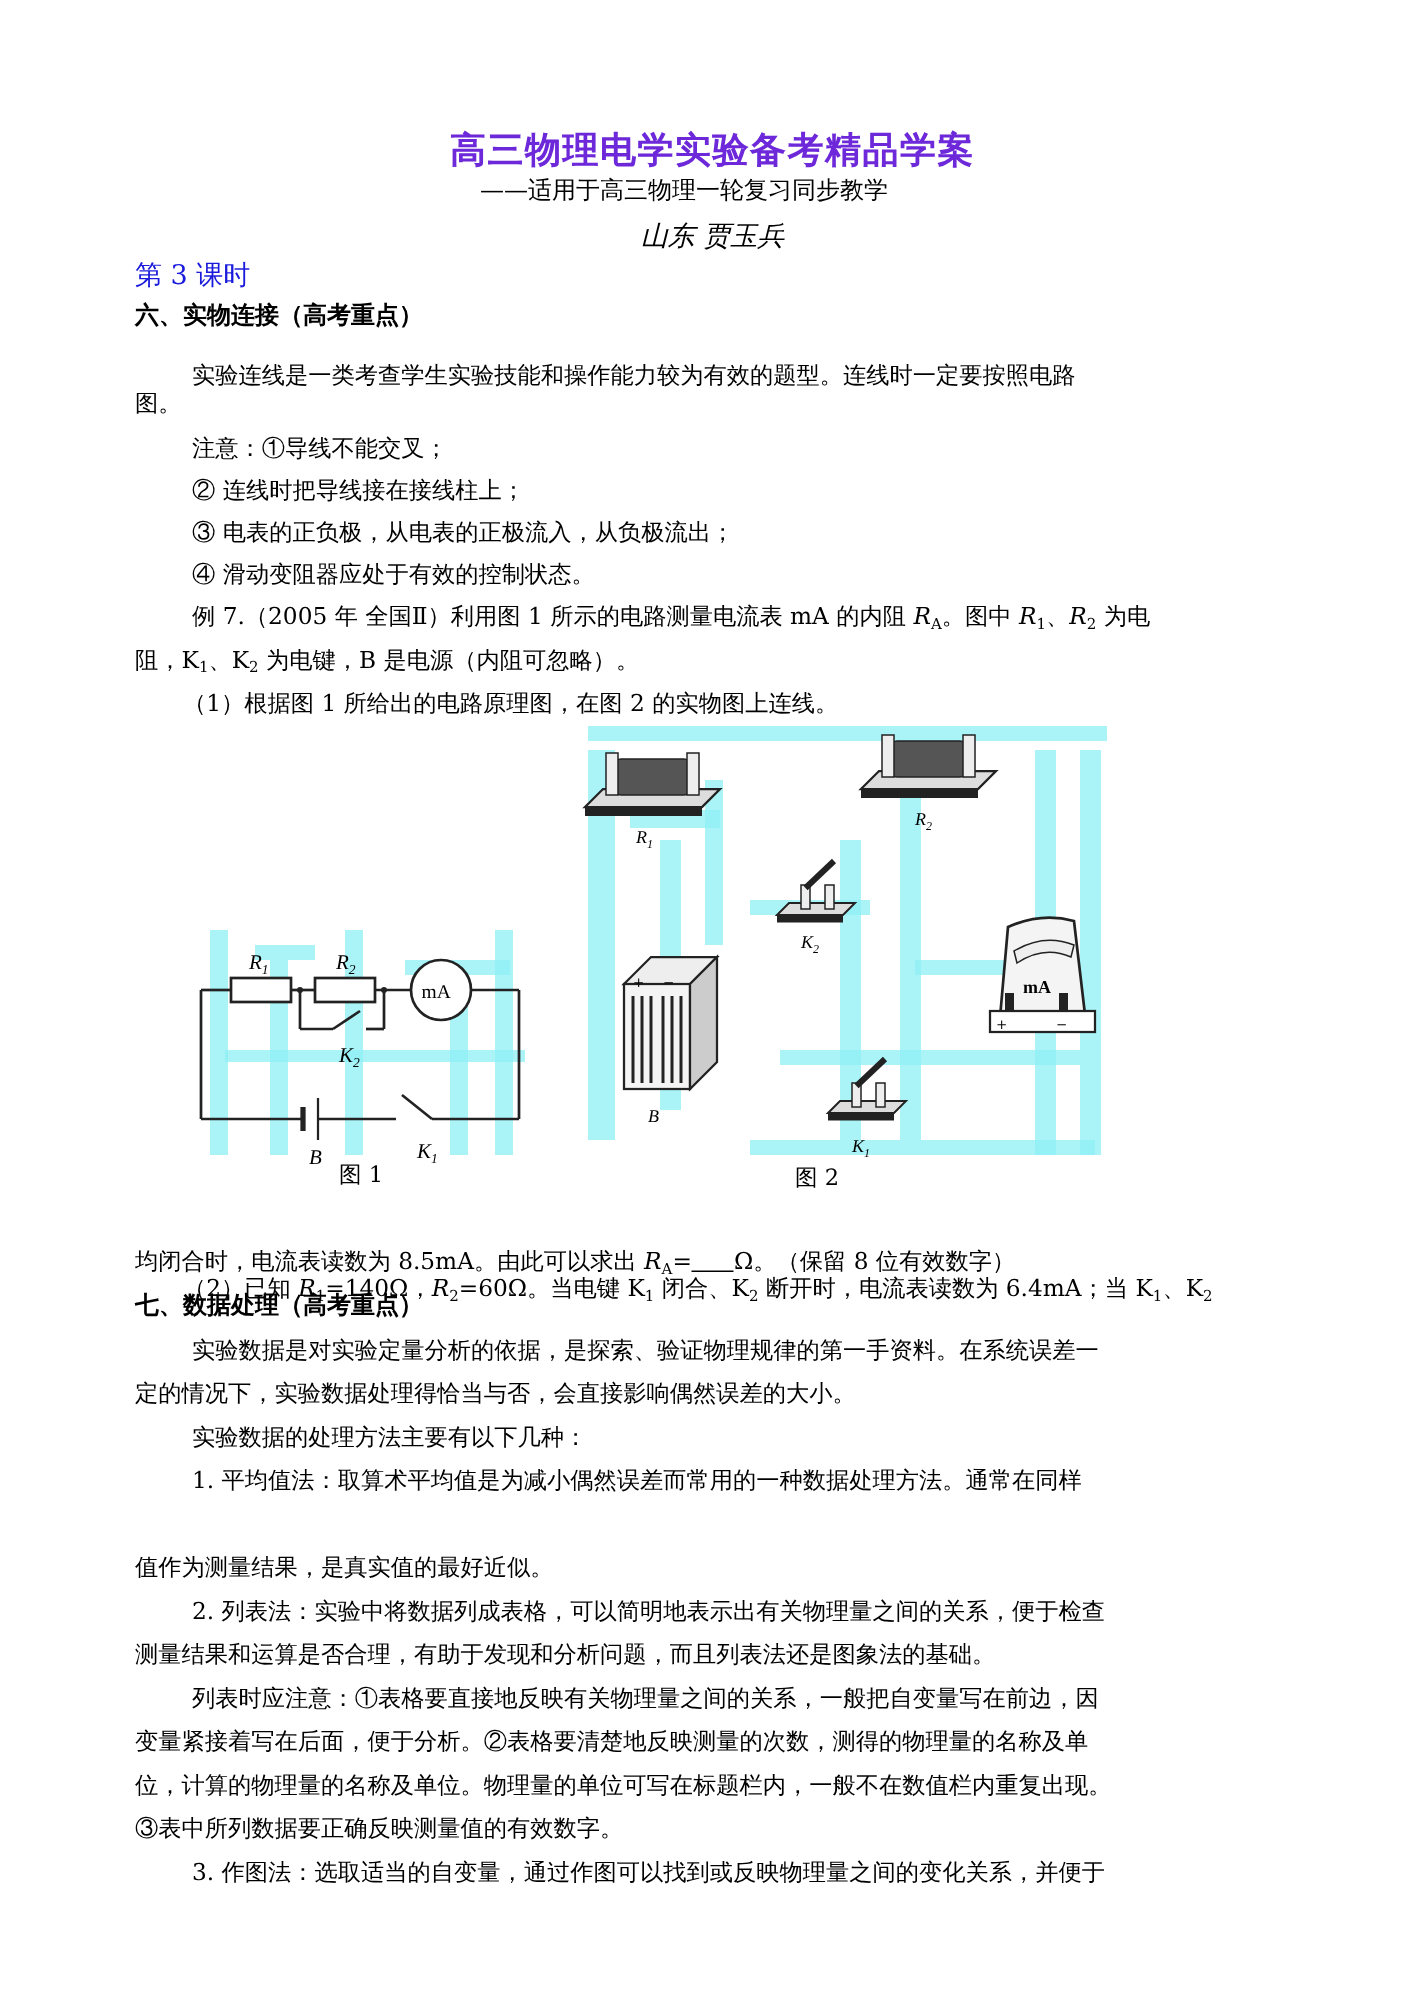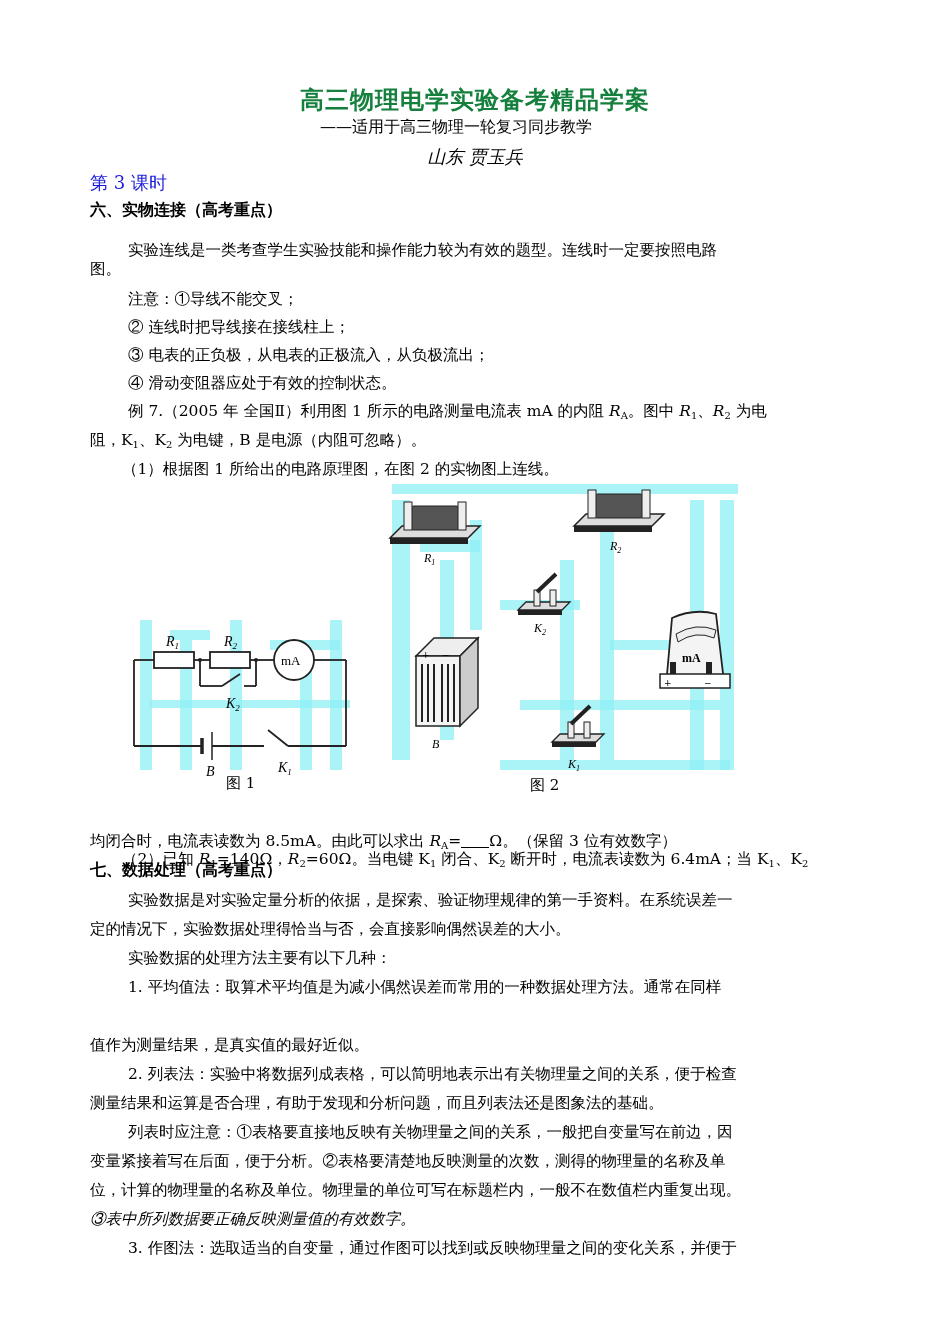--- a/index.html
+++ b/index.html
@@ -1,20 +1,20 @@
 <!DOCTYPE html>
 <html><head>
 <meta charset="utf-8">
 <style>
   html, body { margin: 0; padding: 0; background: #ffffff; }
   body { width: 950px; height: 1342px; position: relative; overflow: hidden;
          font-family: "DejaVu Serif", "Liberation Serif", serif; color: #000; }
   .page { position: absolute; left: 0; top: 0; width: 950px; height: 1342px; }
   .title { position: absolute; top: 84px; left: 0; width: 950px; text-align: center;
-           color: #15803d; font-weight: bold; font-size: 24px; letter-spacing: 1px;
+           color: #6d28d9; font-weight: bold; font-size: 24px; letter-spacing: 1px;
            font-family: "DejaVu Sans", "Liberation Sans", sans-serif; }
   .subtitle { position: absolute; top: 117px; left: 320px; font-size: 16px; color: #000000; }
   .author { position: absolute; top: 145px; left: 0; width: 950px; text-align: center; font-size: 18px; font-style: italic; }
   .lesson { position: absolute; top: 171px; left: 90px; font-size: 18px; color: #1a1adc; }
   .sec { position: absolute; left: 90px; font-size: 16px; font-weight: bold;
          font-family: "DejaVu Sans", "Liberation Sans", sans-serif; }
   .line { position: absolute; left: 90px; width: 775px; font-size: 15.5px; line-height: 22px; white-space: nowrap; }
   .ind { left: 128px; width: 737px; }
   .ind2 { left: 122px; }
   i.v { font-style: italic; }
@@ -183,30 +183,30 @@
       </g>
       <text x="184" y="282" font-size="12" font-style="italic" font-family="Liberation Serif, serif"><tspan>K</tspan><tspan font-size="8" dy="3">1</tspan></text>
     </svg>
     <div class="fig-caption" style="left:146px;top:290px;">图 2</div>
   </div>
 
   <div class="line ind2" style="top:802px;margin-top:46px;">
     <span>（2）已知 </span><i class="v">R</i><sub>1</sub><span>=140Ω，</span><i class="v">R</i><sub>2</sub><span>=60Ω。当电键 K</span><sub>1</sub><span> 闭合、K</span><sub>2</sub><span> 断开时，电流表读数为 6.4mA；当 K</span><sub>1</sub><span>、K</span><sub>2</sub>
   </div>
   <div class="line" style="top:830px;">
-    <span>均闭合时，电流表读数为 8.5mA。由此可以求出 </span><i class="v">R</i><sub>A</sub><span>=</span><span class="blank"></span><span>Ω。（保留 3 位有效数字）</span>
+    <span>均闭合时，电流表读数为 8.5mA。由此可以求出 </span><i class="v">R</i><sub>A</sub><span>=</span><span class="blank"></span><span>Ω。（保留 8 位有效数字）</span>
   </div>
 
   <div class="sec" style="top:860px;">七、数据处理（高考重点）</div>
   <div class="line ind" style="top:889px;">实验数据是对实验定量分析的依据，是探索、验证物理规律的第一手资料。在系统误差一</div>
   <div class="line" style="top:918px;">定的情况下，实验数据处理得恰当与否，会直接影响偶然误差的大小。</div>
   <div class="line ind" style="top:947px;">实验数据的处理方法主要有以下几种：</div>
   <div class="line ind" style="top:976px;">1. 平均值法：取算术平均值是为减小偶然误差而常用的一种数据处理方法。通常在同样</div>
   <div class="line" style="top:1034px;">值作为测量结果，是真实值的最好近似。</div>
   <div class="line ind" style="top:1063px;">2. 列表法：实验中将数据列成表格，可以简明地表示出有关物理量之间的关系，便于检查</div>
   <div class="line" style="top:1092px;">测量结果和运算是否合理，有助于发现和分析问题，而且列表法还是图象法的基础。</div>
   <div class="line ind" style="top:1121px;">列表时应注意：①表格要直接地反映有关物理量之间的关系，一般把自变量写在前边，因</div>
   <div class="line" style="top:1150px;">变量紧接着写在后面，便于分析。②表格要清楚地反映测量的次数，测得的物理量的名称及单</div>
   <div class="line" style="top:1179px;">位，计算的物理量的名称及单位。物理量的单位可写在标题栏内，一般不在数值栏内重复出现。</div>
-  <div class="line" style="top:1208px;font-style:italic;">③表中所列数据要正确反映测量值的有效数字。</div>
+  <div class="line" style="top:1208px;">③表中所列数据要正确反映测量值的有效数字。</div>
   <div class="line ind" style="top:1237px;">3. 作图法：选取适当的自变量，通过作图可以找到或反映物理量之间的变化关系，并便于</div>
 
 </div>
 
 </body></html>

